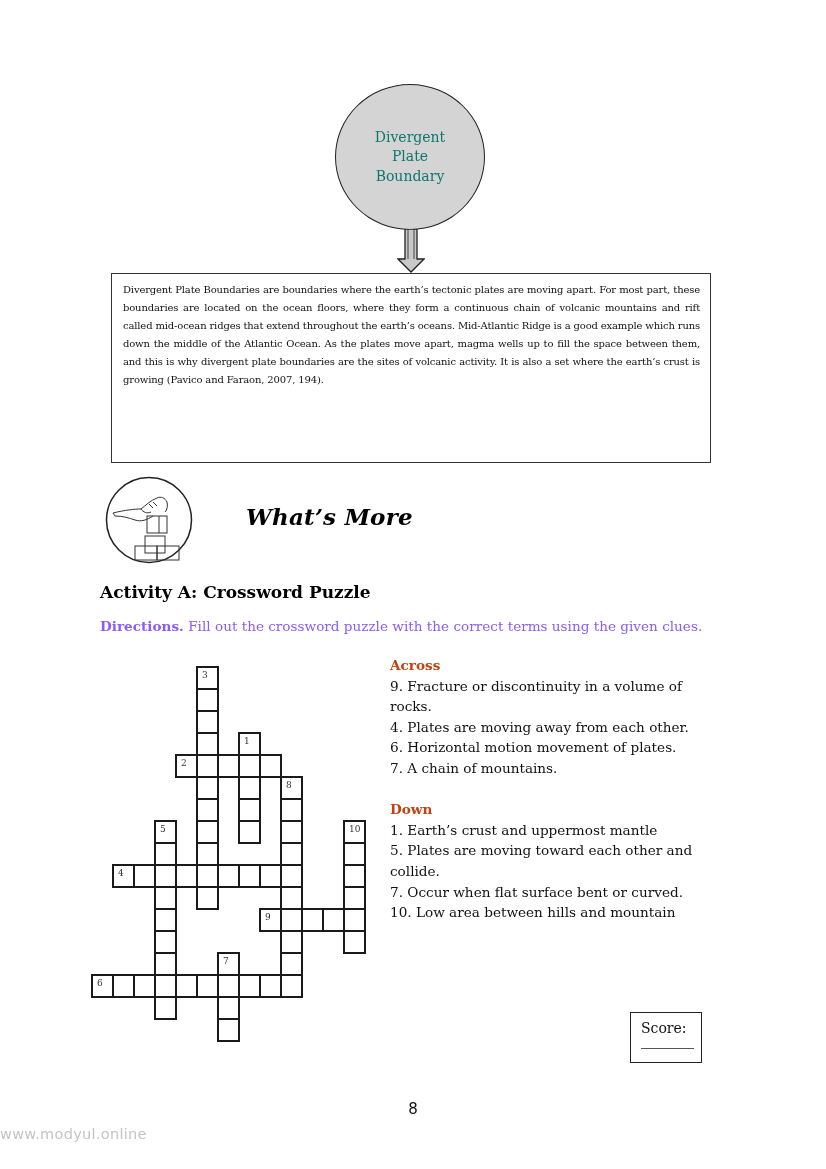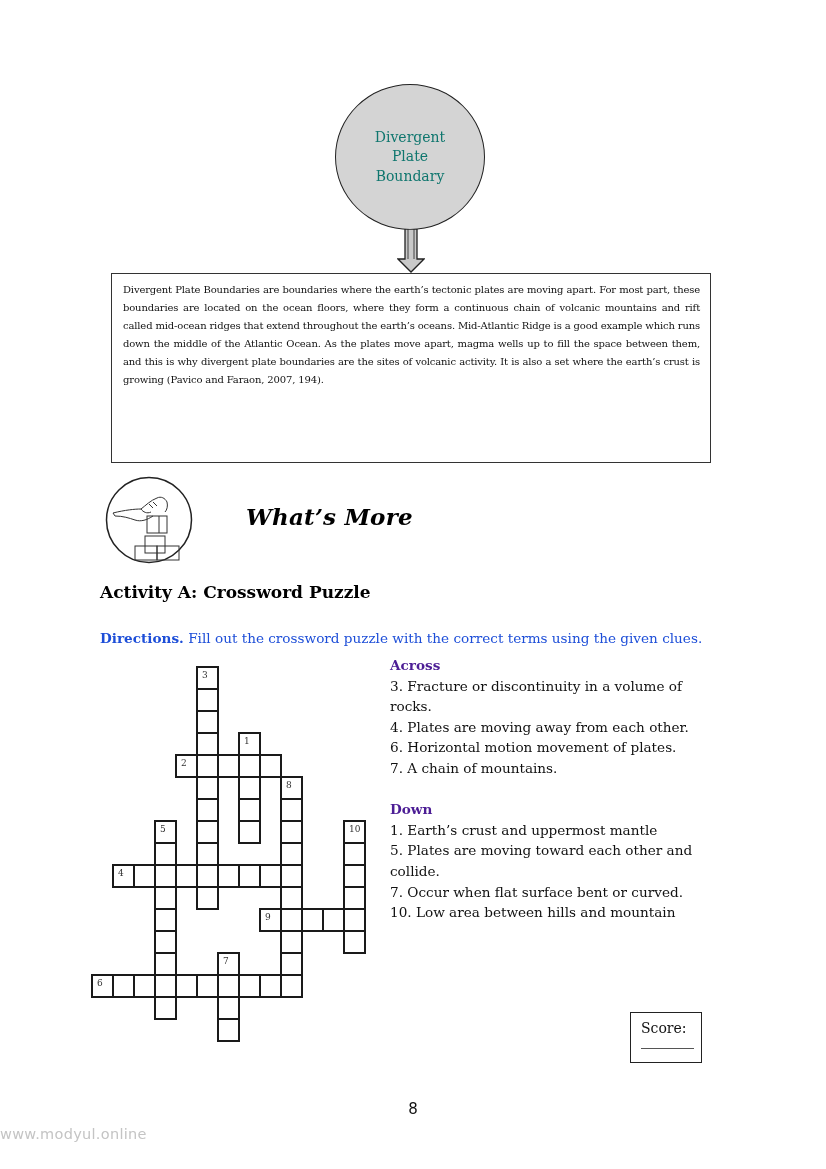--- a/index.html
+++ b/index.html
@@ -21,34 +21,34 @@
     .infobox p { margin:0; font-size:10px; line-height:18px; text-align:justify; color:#111;
                  font-family:"DejaVu Serif", serif; letter-spacing:-0.15px; }
 
     
     .wm-icon { left:105px; top:476px; width:88px; height:88px; }
     .wm-title { left:246px; top:503px; font-size:23px; font-weight:bold; font-style:italic;
                 font-family:"DejaVu Serif", serif; color:#000; letter-spacing:0.2px; }
 
     .activity-title { left:100px; top:582px; font-size:17px; font-weight:bold; color:#000;
                       font-family:"DejaVu Serif", serif; }
-    .directions { left:100px; top:617px; width:615px; font-size:13.6px; line-height:19.5px; color:#1d4ed8;margin-top:12px; }
+    .directions { left:100px; top:617px; width:615px; font-size:13.6px; line-height:19.5px; color:#8b5cf6; }
     .directions b { font-weight:bold; }
 
     
     .grid { left:0; top:0; width:826px; height:1169px; pointer-events:none; }
     .cell { position:absolute; width:21px; height:22px; box-sizing:border-box;
             border:2px solid #1a1a1a; background:#fff; pointer-events:auto; margin-left:-1px; margin-top:-1px;
             width:23px; height:24px; }
     .cell-num { position:absolute; left:4px; top:2px; font-size:9px; color:#333;
                 font-family:"DejaVu Serif", serif; line-height:10px; }
 
     
     .clues { left:390px; top:655px; width:330px; font-size:13.6px; line-height:20.6px; color:#111; }
-    .clue-head { font-weight:bold; color:#4c1d95; }
+    .clue-head { font-weight:bold; color:#c2410c; }
     .clue-gap { height:20.6px; }
 
     .score { left:630px; top:1012px; width:72px; height:51px; box-sizing:border-box;
              border:1.2px solid #222; padding:5px 0 0 10px; font-size:14px; line-height:20px; }
     .score-line { display:block; width:53px; border-bottom:1px solid #555; height:10px; }
 
     .page-num { left:0; width:826px; top:1100px; text-align:center; font-size:15px;
                 font-family:"DejaVu Sans", sans-serif; color:#111; }
     .watermark { left:0; width:826px; top:1126px; text-align:left; font-size:14.5px;
                  font-family:"DejaVu Sans", sans-serif; color:#c4c4c4; letter-spacing:0.3px; }
@@ -175,21 +175,21 @@
     <div class="cell" style="left: 239px; top: 975px;"></div>
     <div class="cell" style="left: 260px; top: 975px;"></div>
     <div class="cell" style="left: 281px; top: 975px;"></div>
     <div class="cell" style="left: 155px; top: 997px;"></div>
     <div class="cell" style="left: 218px; top: 997px;"></div>
     <div class="cell" style="left: 218px; top: 1019px;"></div>
   </div>
 
 <div class="abs clues">
   <div class="clue-head">Across</div>
-  <div>3. Fracture or discontinuity in a volume of rocks.</div>
+  <div>9. Fracture or discontinuity in a volume of rocks.</div>
   <div>4. Plates are moving away from each other.</div>
   <div>6. Horizontal motion movement of plates.</div>
   <div>7. A chain of mountains.</div>
   <div class="clue-gap"></div>
   <div class="clue-head">Down</div>
   <div>1. Earth’s crust and uppermost mantle</div>
   <div>5. Plates are moving toward each other and collide.</div>
   <div>7. Occur when flat surface bent or curved.</div>
   <div>10. Low area between hills and mountain</div>
 </div>

